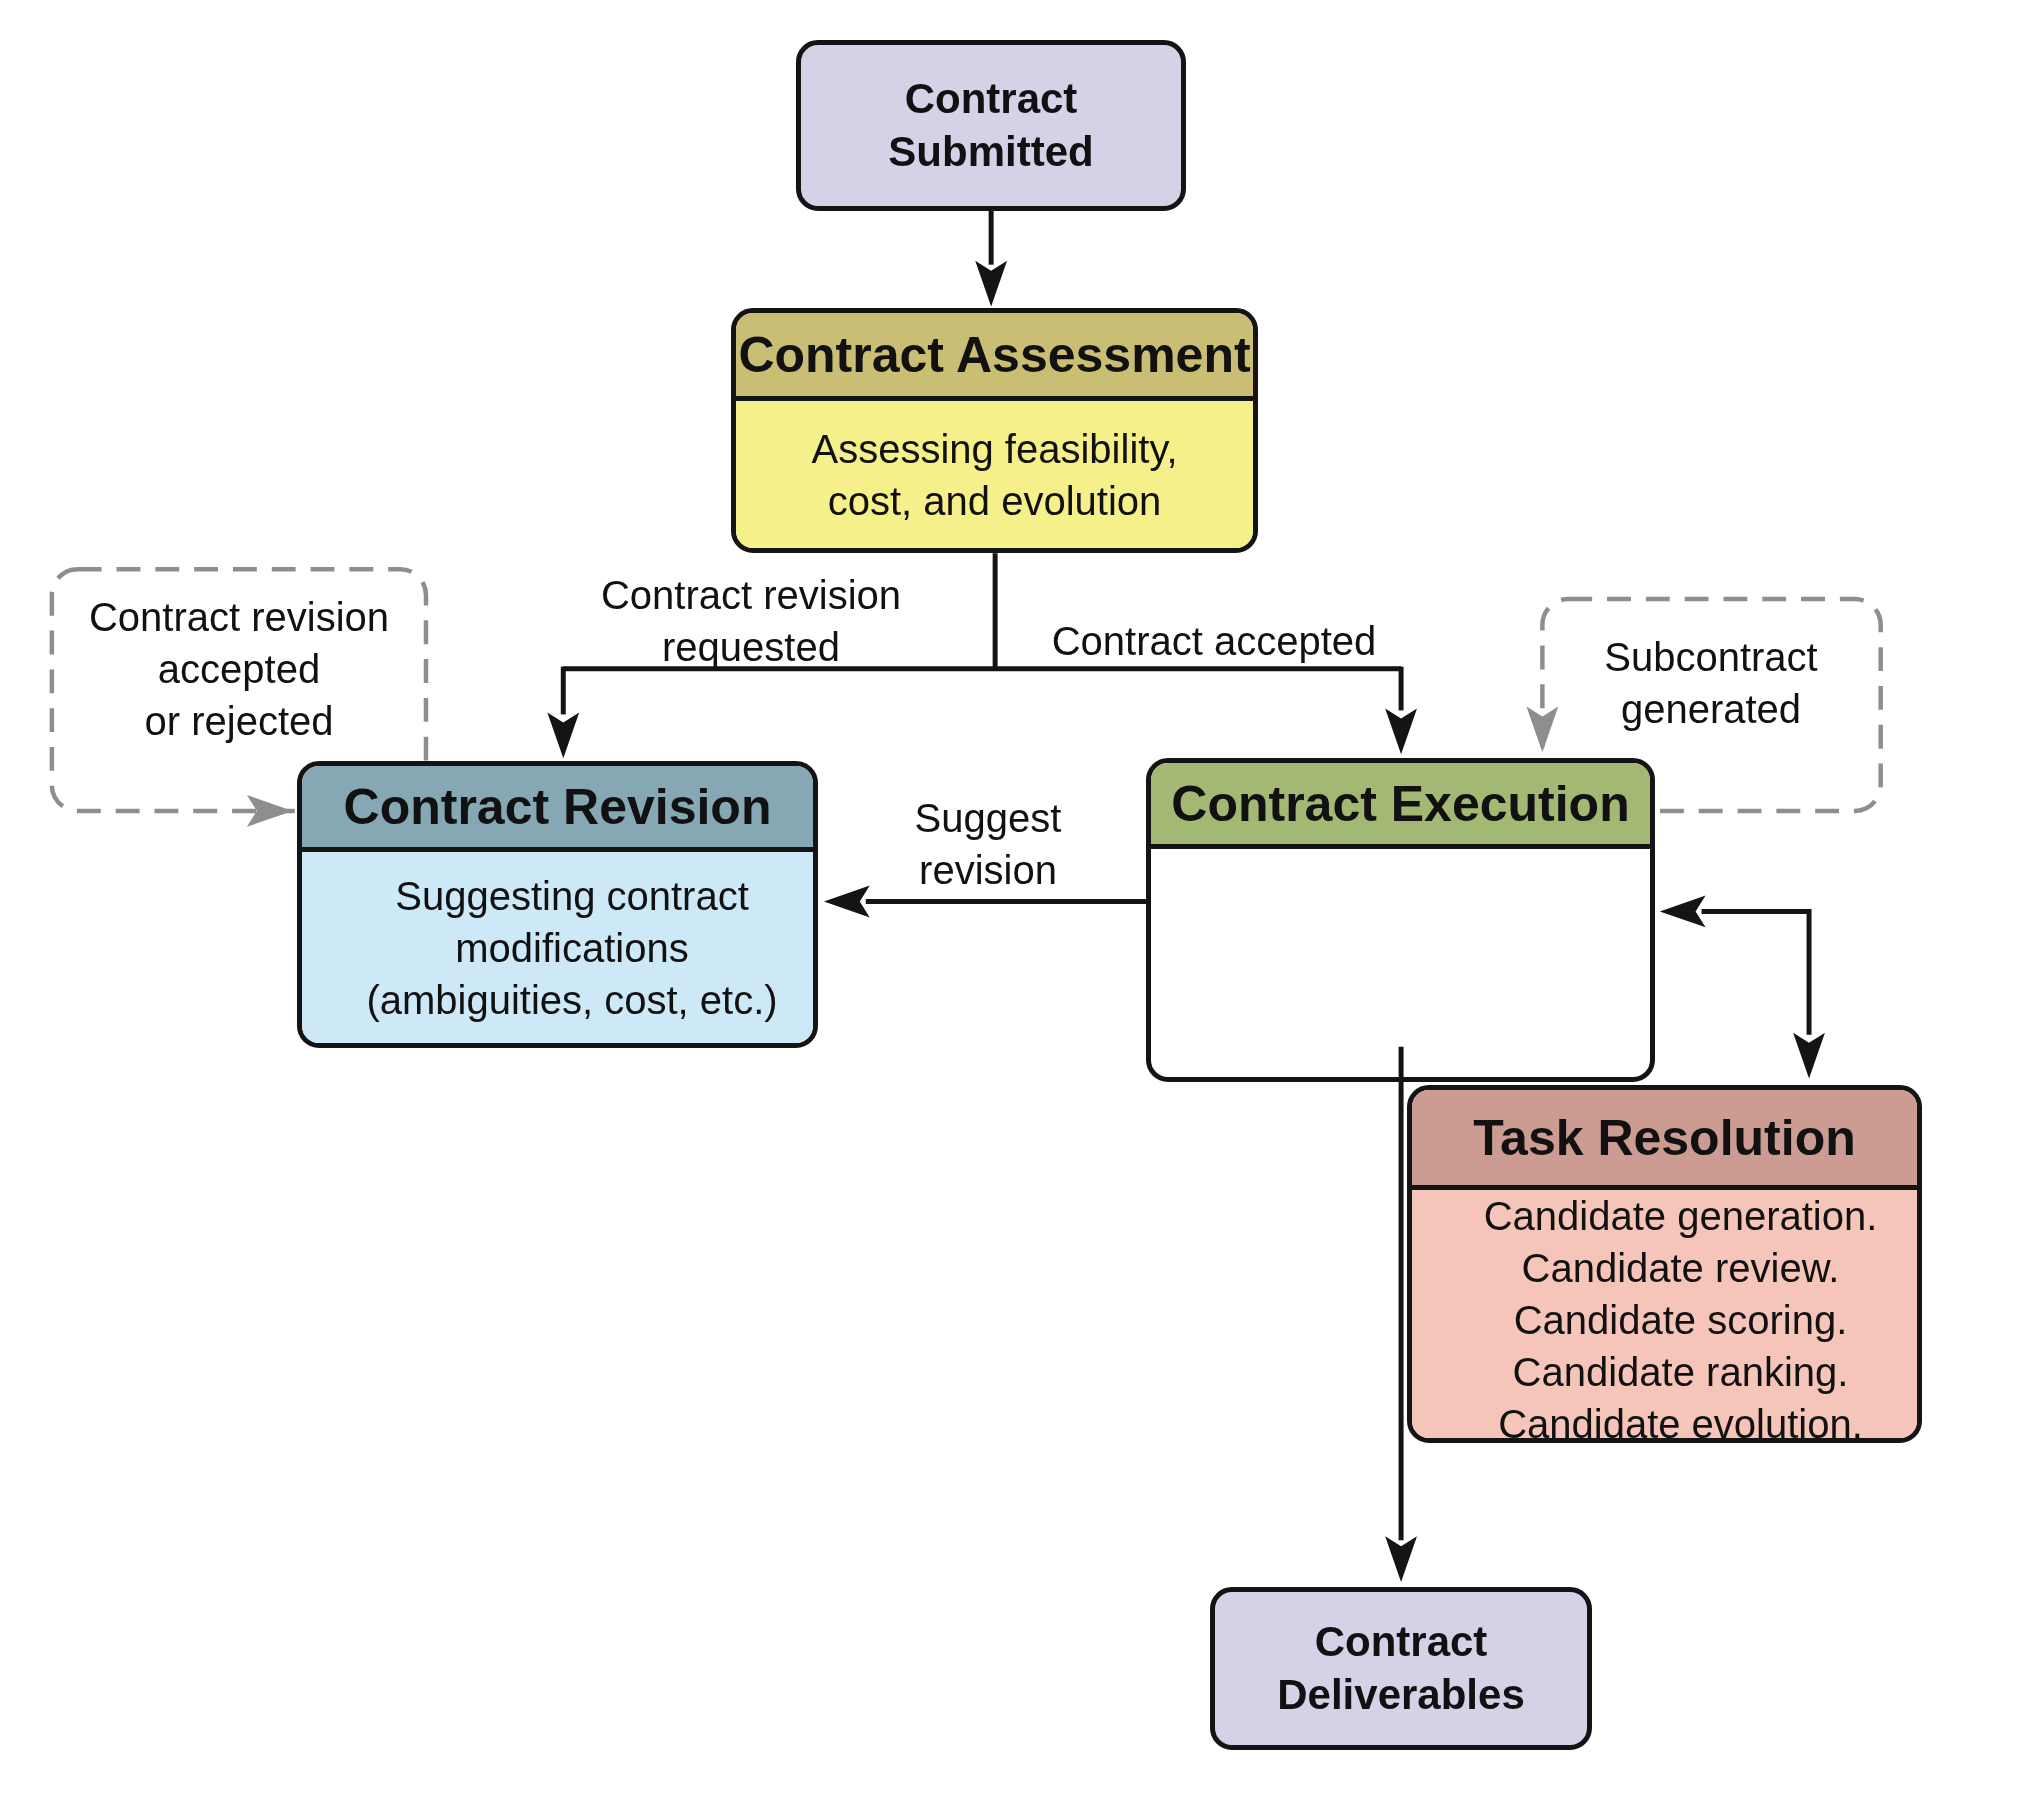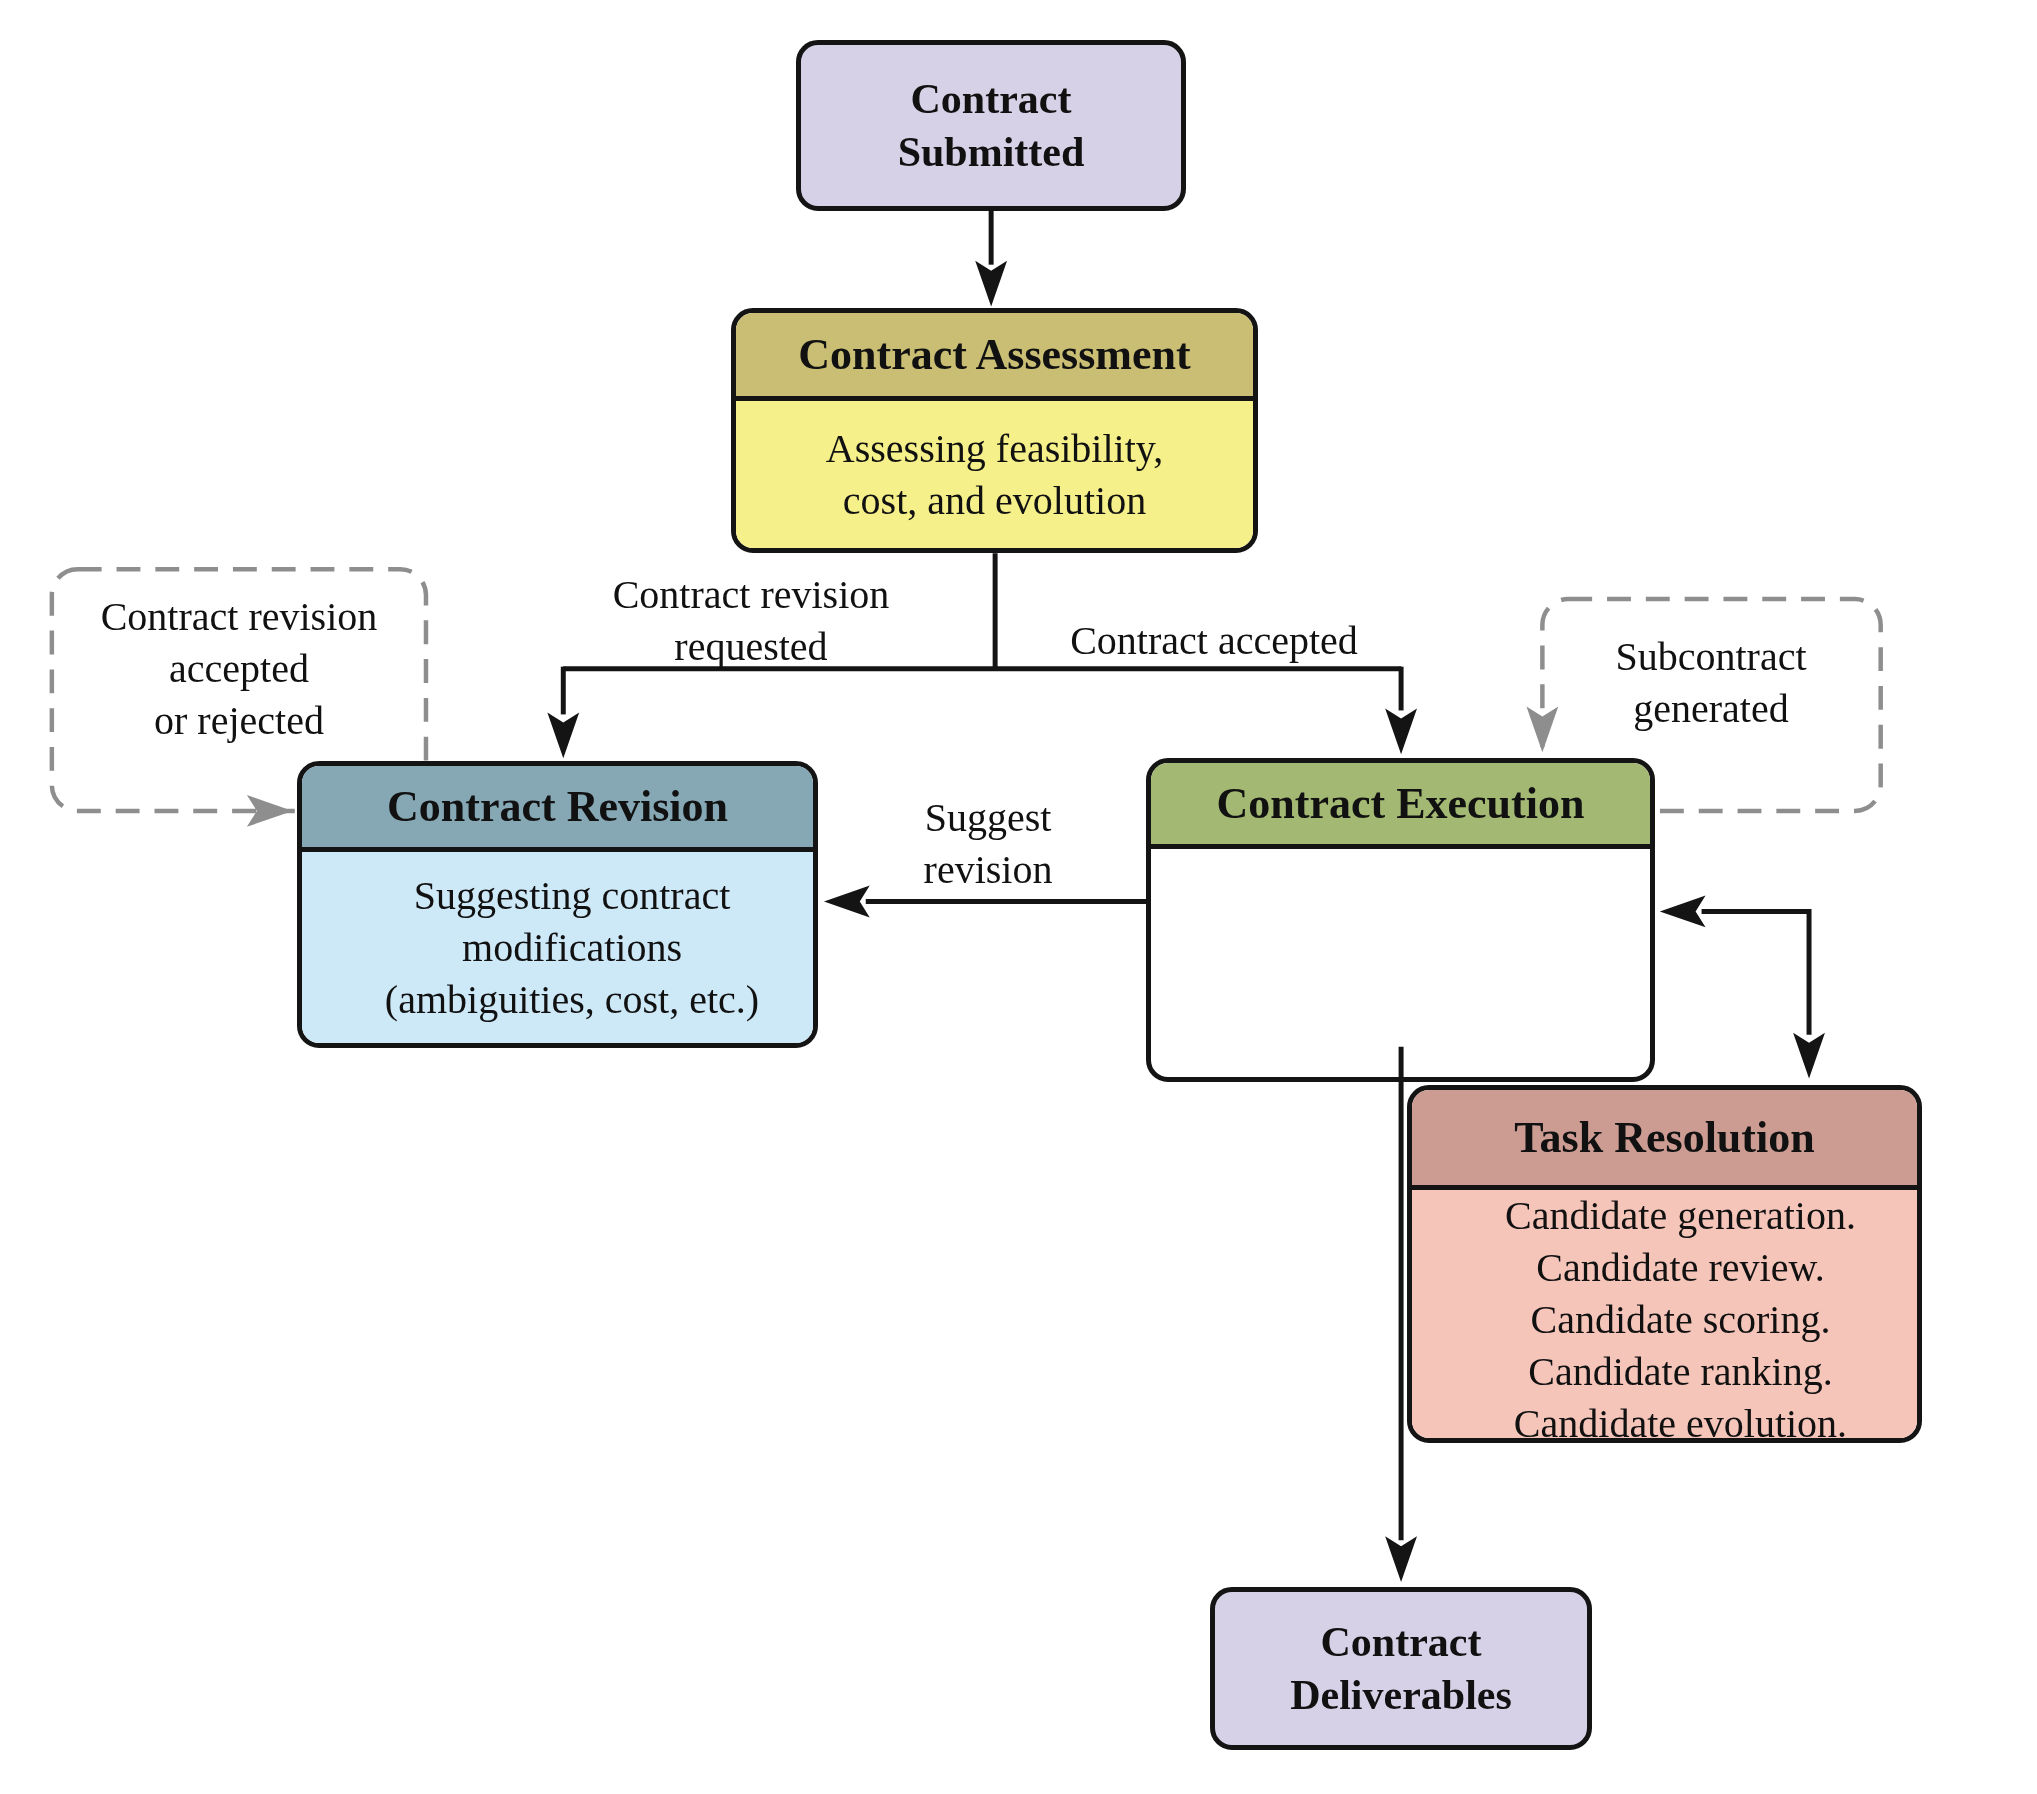--- a/index.html
+++ b/index.html
@@ -6,38 +6,38 @@
   #canvas {
     position: relative;
     width: 2038px;
     height: 1795px;
     background: #ffffff;
     font-family: "Liberation Sans", sans-serif;
     color: #111111;
     overflow: hidden;
   }
   #edges { position: absolute; left: 0; top: 0; width: 2038px; height: 1795px; }
-  .txt { white-space: pre-line; font-family: Liberation Serif, serif; }
+  .txt { white-space: pre-line; }
   .node {
     position: absolute;
     border: 5px solid var(--border, #141414);
     border-radius: 22px;
     box-sizing: border-box;
     display: flex;
     flex-direction: column;
     overflow: hidden;
   }
   .node .hdr {
     flex: 0 0 auto;
     display: flex;
     align-items: center;
     justify-content: center;
     text-align: center;
     font-weight: bold;
-    font-size: 44px;
+    font-size: 50px;
     border-bottom: 5px solid var(--border, #141414);
     box-sizing: border-box;
   }
   .node .bdy {
     flex: 1 1 auto;
     display: flex;
     align-items: center;
     justify-content: center;
     text-align: center;
     font-size: 40px;

